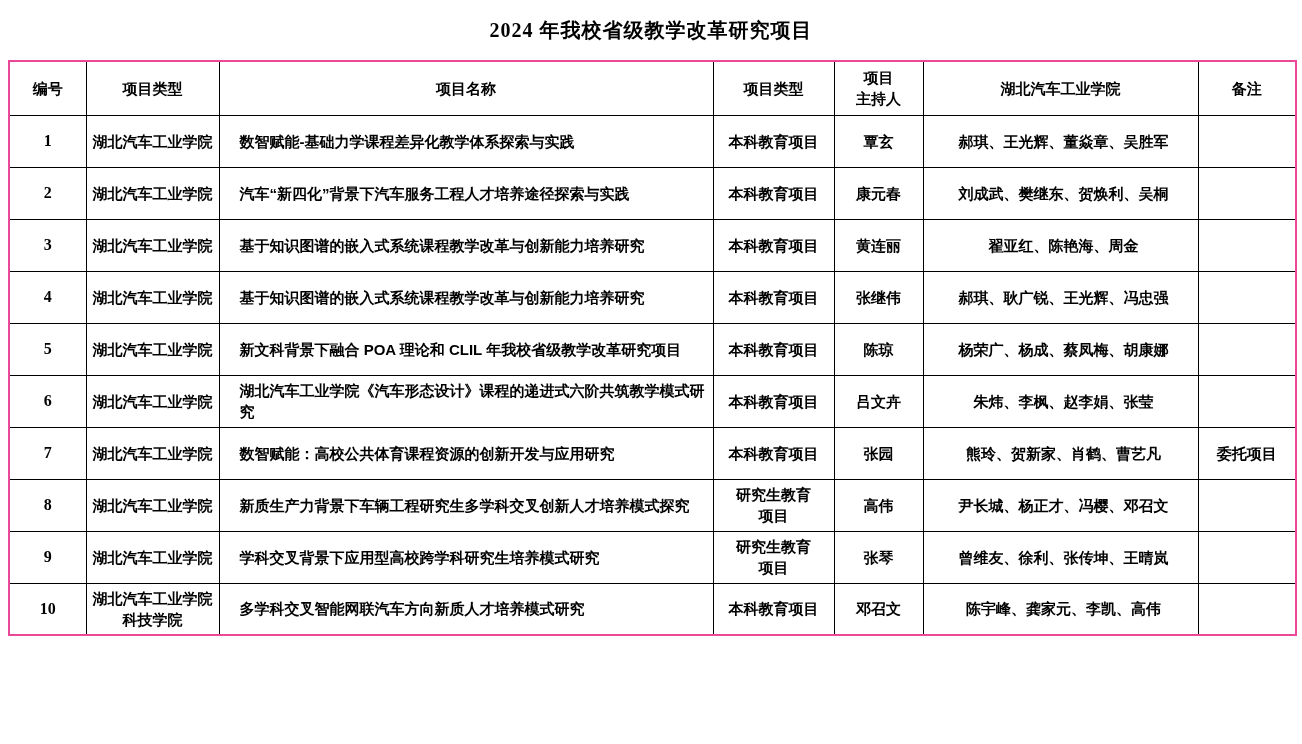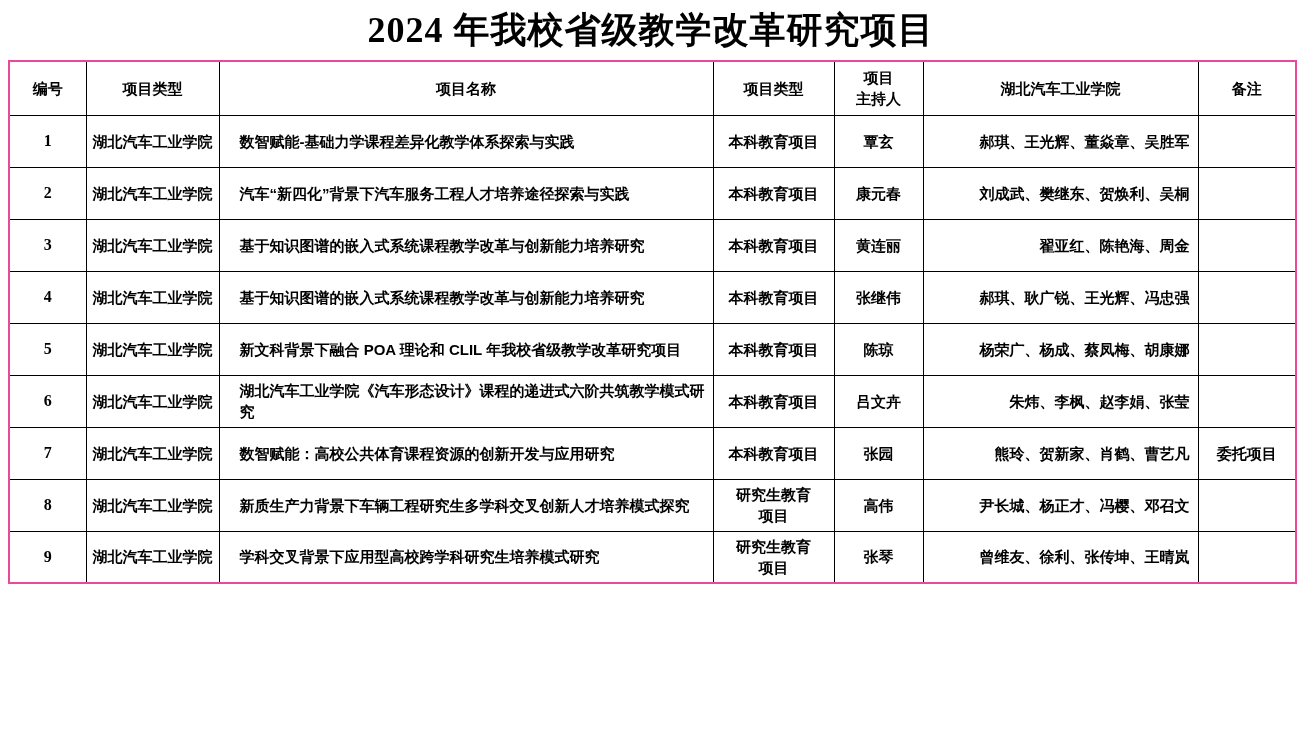--- a/index.html
+++ b/index.html
@@ -11,21 +11,21 @@
     width: 1302px;
     height: 744px;
     background: #ffffff;
     overflow: hidden;
     color: #000;
   }
   .doc-title {
     text-align: center;
     font-family: "Liberation Serif", serif;
     font-weight: bold;
-    font-size: 36px;
+    font-size: 20px;
     letter-spacing: 1px;
     margin: 8px 0 0 0;
     height: 52px;
     line-height: 44px;
     color: #000;
   }
   table.projects {
     table-layout: fixed;
     border-collapse: collapse;
     width: 1287px;
@@ -60,21 +60,21 @@
   td.col-no {
     font-family: "Liberation Serif", serif;
     font-size: 16px;
   }
   td.col-project {
     text-align: left;
     padding-left: 20px;
     padding-right: 8px;
   }
   td.col-participants {
-    text-align: right;
+    text-align: center;
     padding-left: 14px;
     padding-right: 8px;
   }
 </style>
 </head>
 <body>
 
 <div class="page">
   <div class="doc-title">2024 年我校省级教学改革研究项目</div>
 
@@ -177,15 +177,25 @@
         <tr>
           <td class="col-no">9</td>
           <td class="col-school">湖北汽车工业学院</td>
           <td class="col-project">学科交叉背景下应用型高校跨学科研究生培养模式研究</td>
           <td class="col-type">研究生教育
 项目</td>
           <td class="col-leader">张琴</td>
           <td class="col-participants">曾维友、徐利、张传坤、王晴岚</td>
           <td class="col-remark"></td>
         </tr>
+        <tr>
+          <td class="col-no">10</td>
+          <td class="col-school">湖北汽车工业学院
+科技学院</td>
+          <td class="col-project">多学科交叉智能网联汽车方向新质人才培养模式研究</td>
+          <td class="col-type">本科教育项目</td>
+          <td class="col-leader">邓召文</td>
+          <td class="col-participants">陈宇峰、龚家元、李凯、高伟</td>
+          <td class="col-remark"></td>
+        </tr>
       </tbody>
   </table>
 </div>
 
 </body></html>

